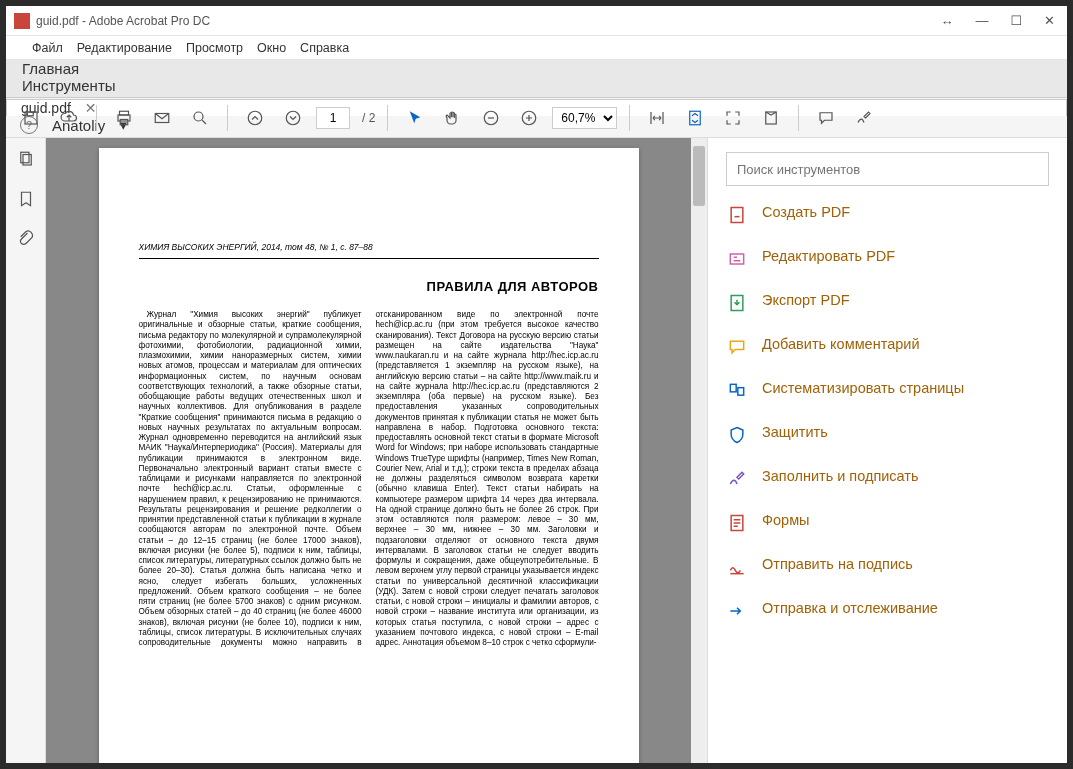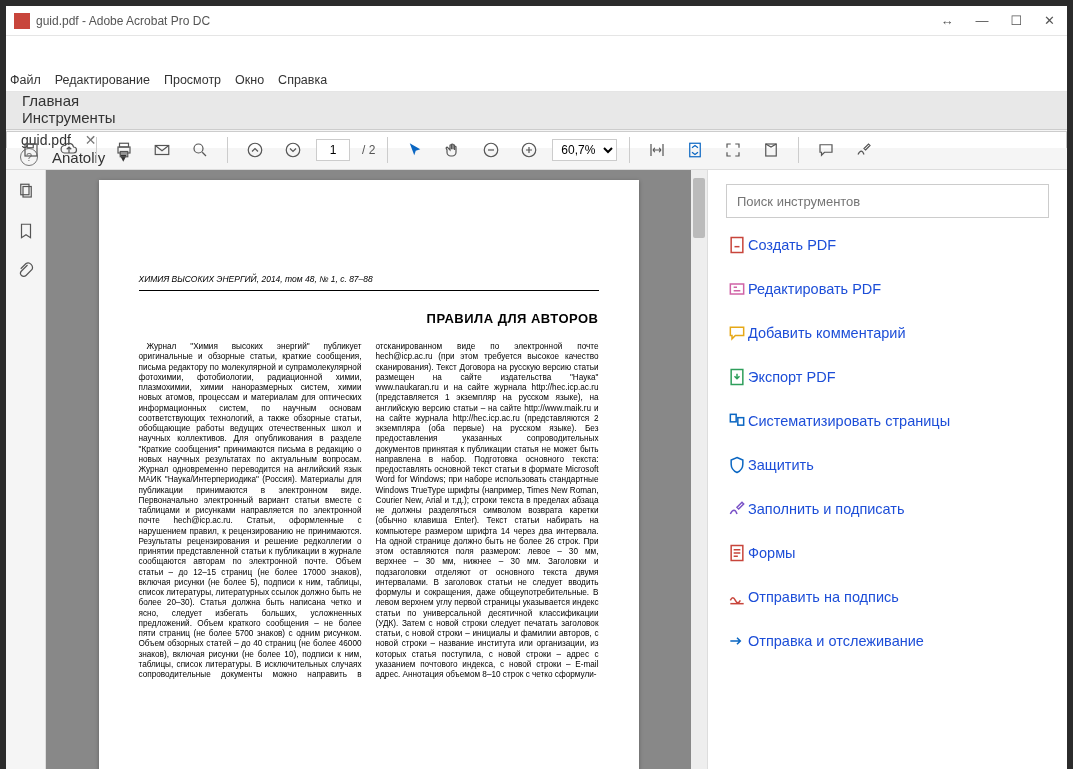--- a/index.html
+++ b/index.html
@@ -3,21 +3,21 @@
 <meta charset="utf-8">
 <style>
 * { margin:0; padding:0; box-sizing:border-box; font-family:"Segoe UI",Arial,sans-serif; }
 body { background:#f0f0f0; width:1073px; height:769px; overflow:hidden; }
 .wrap { border:6px solid #2b2b2b; width:1073px; height:769px; background:#fff; position:relative; }
 .titlebar { height:30px; display:flex; align-items:center; padding:8px 8px; background:#fff; border-bottom:1px solid #e5e5e5; }
 .titlebar .tb-icon { width:16px; height:16px; background:#c8453b; margin-right:6px; }
 .titlebar .tb-title { font-size:12px; color:#555; flex:1; }
 .winctl { display:flex; gap:22px; padding-right:4px; }
 .winctl span { font-size:13px; color:#555; cursor:default; }
-.menubar { height:24px; display:flex; align-items:center; gap:14px; padding:0 4px; font-size:12.5px; color:#333; border-bottom:1px solid #e5e5e5;margin-top:32px; }
+.menubar { height:24px; display:flex; align-items:center; gap:14px; padding:0 26px; font-size:12.5px; color:#333; border-bottom:1px solid #e5e5e5; }
 .menubar span { cursor:default; }
 .tabbar { height:38px; background:#e8e8e8; display:flex; align-items:stretch; border-bottom:1px solid #ccc;flex-direction:column; }
 .tabbar .homelnk { padding:0 16px; display:flex; align-items:center; font-size:15px; color:#333; }
 .tabbar .doctab { background:#fff; border-top:1px solid #ccc; border-left:1px solid #ccc; border-right:1px solid #ccc; display:flex; align-items:center; padding:0 14px; gap:14px; font-size:14px; color:#333; margin-top:5px; }
 .tabbar .doctab .close { color:#777; font-size:14px; }
 .tabbar .spacer { flex:1; }
 .tabbar .right { display:flex; align-items:center; gap:14px; padding:0 14px; font-size:15px; color:#333; }
 .tabbar .help { width:18px; height:18px; border:1.5px solid #777; border-radius:50%; display:flex; align-items:center; justify-content:center; font-size:11px; color:#777; }
 .toolbar { height:40px; background:#f5f5f5; border-bottom:1px solid #ddd; display:flex; align-items:center; padding:0 10px; gap:8px; }
 .tbtn { width:30px; height:30px; display:flex; align-items:center; justify-content:center; color:#555; }
@@ -32,22 +32,22 @@
 .docarea { flex:1; background:#888; display:flex; position:relative; overflow:hidden; }
 .page { background:#fff; margin:10px auto; width:540px; height:760px; padding:50px 40px 20px; font-family:"Times New Roman",serif; font-size:8.2px; color:#000; box-shadow:0 1px 4px rgba(0,0,0,.3); overflow:hidden; }
 .page .hdr { font-style:italic; font-size:8.5px; margin-bottom:6px;margin-top:44px; }
 .page hr { border:none; border-top:1px solid #000; margin-bottom:18px; }
 .page .ptitle { text-align:right; font-weight:bold; font-size:13px; letter-spacing:.5px; margin:20px 0 16px; }
 .page .cols { column-count:2; column-gap:14px; text-align:justify; line-height:1.25; }
 .page .cols p { margin-bottom:3px; text-indent:8px; }
 .vscroll { width:16px; background:#eee; position:relative; }
 .vscroll .thumb { position:absolute; top:8px; left:2px; right:2px; height:60px; background:#bbb; border-radius:2px; }
 .rightpanel { width:360px; background:#fff; border-left:1px solid #ddd; padding:14px 18px; overflow:auto; }
-.searchinp { width:100%; height:34px; border:1px solid #ccc; padding:0 10px; font-size:13px; color:#888; margin-bottom:5px; }
-.tool { display:flex; align-items:center; height:44px; font-size:14.5px; color:#1d4ed8; cursor:default; }
+.searchinp { width:100%; height:34px; border:1px solid #ccc; padding:0 10px; font-size:13px; color:#888; margin-bottom:18px; }
+.tool { display:flex; gap:14px; height:44px; font-size:14.5px; color:#a16207; cursor:default; }
 .tool .ti { width:22px; height:22px; display:flex; align-items:center; justify-content:center; }
 .tool .ti svg { width:20px; height:20px; }
 .blue { stroke:#0a66c2; fill:none; stroke-width:1.8; }
 </style>
 </head>
 <body>
 
 <div class="wrap">
 
   <div class="titlebar">
@@ -235,37 +235,37 @@
           <div class="ti">
             <svg viewBox="0 0 24 24" style="stroke:#d063a6;fill:none;stroke-width:1.8">
               <rect x="4" y="6" width="16" height="12"></rect>
               <path d="M8 10h4M8 14h8"></path>
             </svg>
           </div>
           <span>Редактировать PDF</span>
         </div>
       <div class="tool">
           <div class="ti">
-            <svg viewBox="0 0 24 24" style="stroke:#e6a817;fill:none;stroke-width:1.8">
-              <path d="M4 5h16v10H10l-4 4v-4H4z"></path>
-            </svg>
-          </div>
-          <span>Добавить комментарий</span>
-        </div>
-      <div class="tool">
-          <div class="ti">
             <svg viewBox="0 0 24 24" style="stroke:#2e9e5b;fill:none;stroke-width:1.8">
               <rect x="5" y="3" width="14" height="18"></rect>
               <path d="M12 8v6M9 11l3 3 3-3"></path>
             </svg>
           </div>
           <span>Экспорт PDF</span>
         </div>
       <div class="tool">
           <div class="ti">
+            <svg viewBox="0 0 24 24" style="stroke:#e6a817;fill:none;stroke-width:1.8">
+              <path d="M4 5h16v10H10l-4 4v-4H4z"></path>
+            </svg>
+          </div>
+          <span>Добавить комментарий</span>
+        </div>
+      <div class="tool">
+          <div class="ti">
             <svg viewBox="0 0 24 24" class="blue">
               <rect x="4" y="4" width="7" height="9"></rect>
               <rect x="13" y="8" width="7" height="9"></rect>
             </svg>
           </div>
           <span>Систематизировать страницы</span>
         </div>
       <div class="tool">
           <div class="ti">
             <svg viewBox="0 0 24 24" class="blue">

